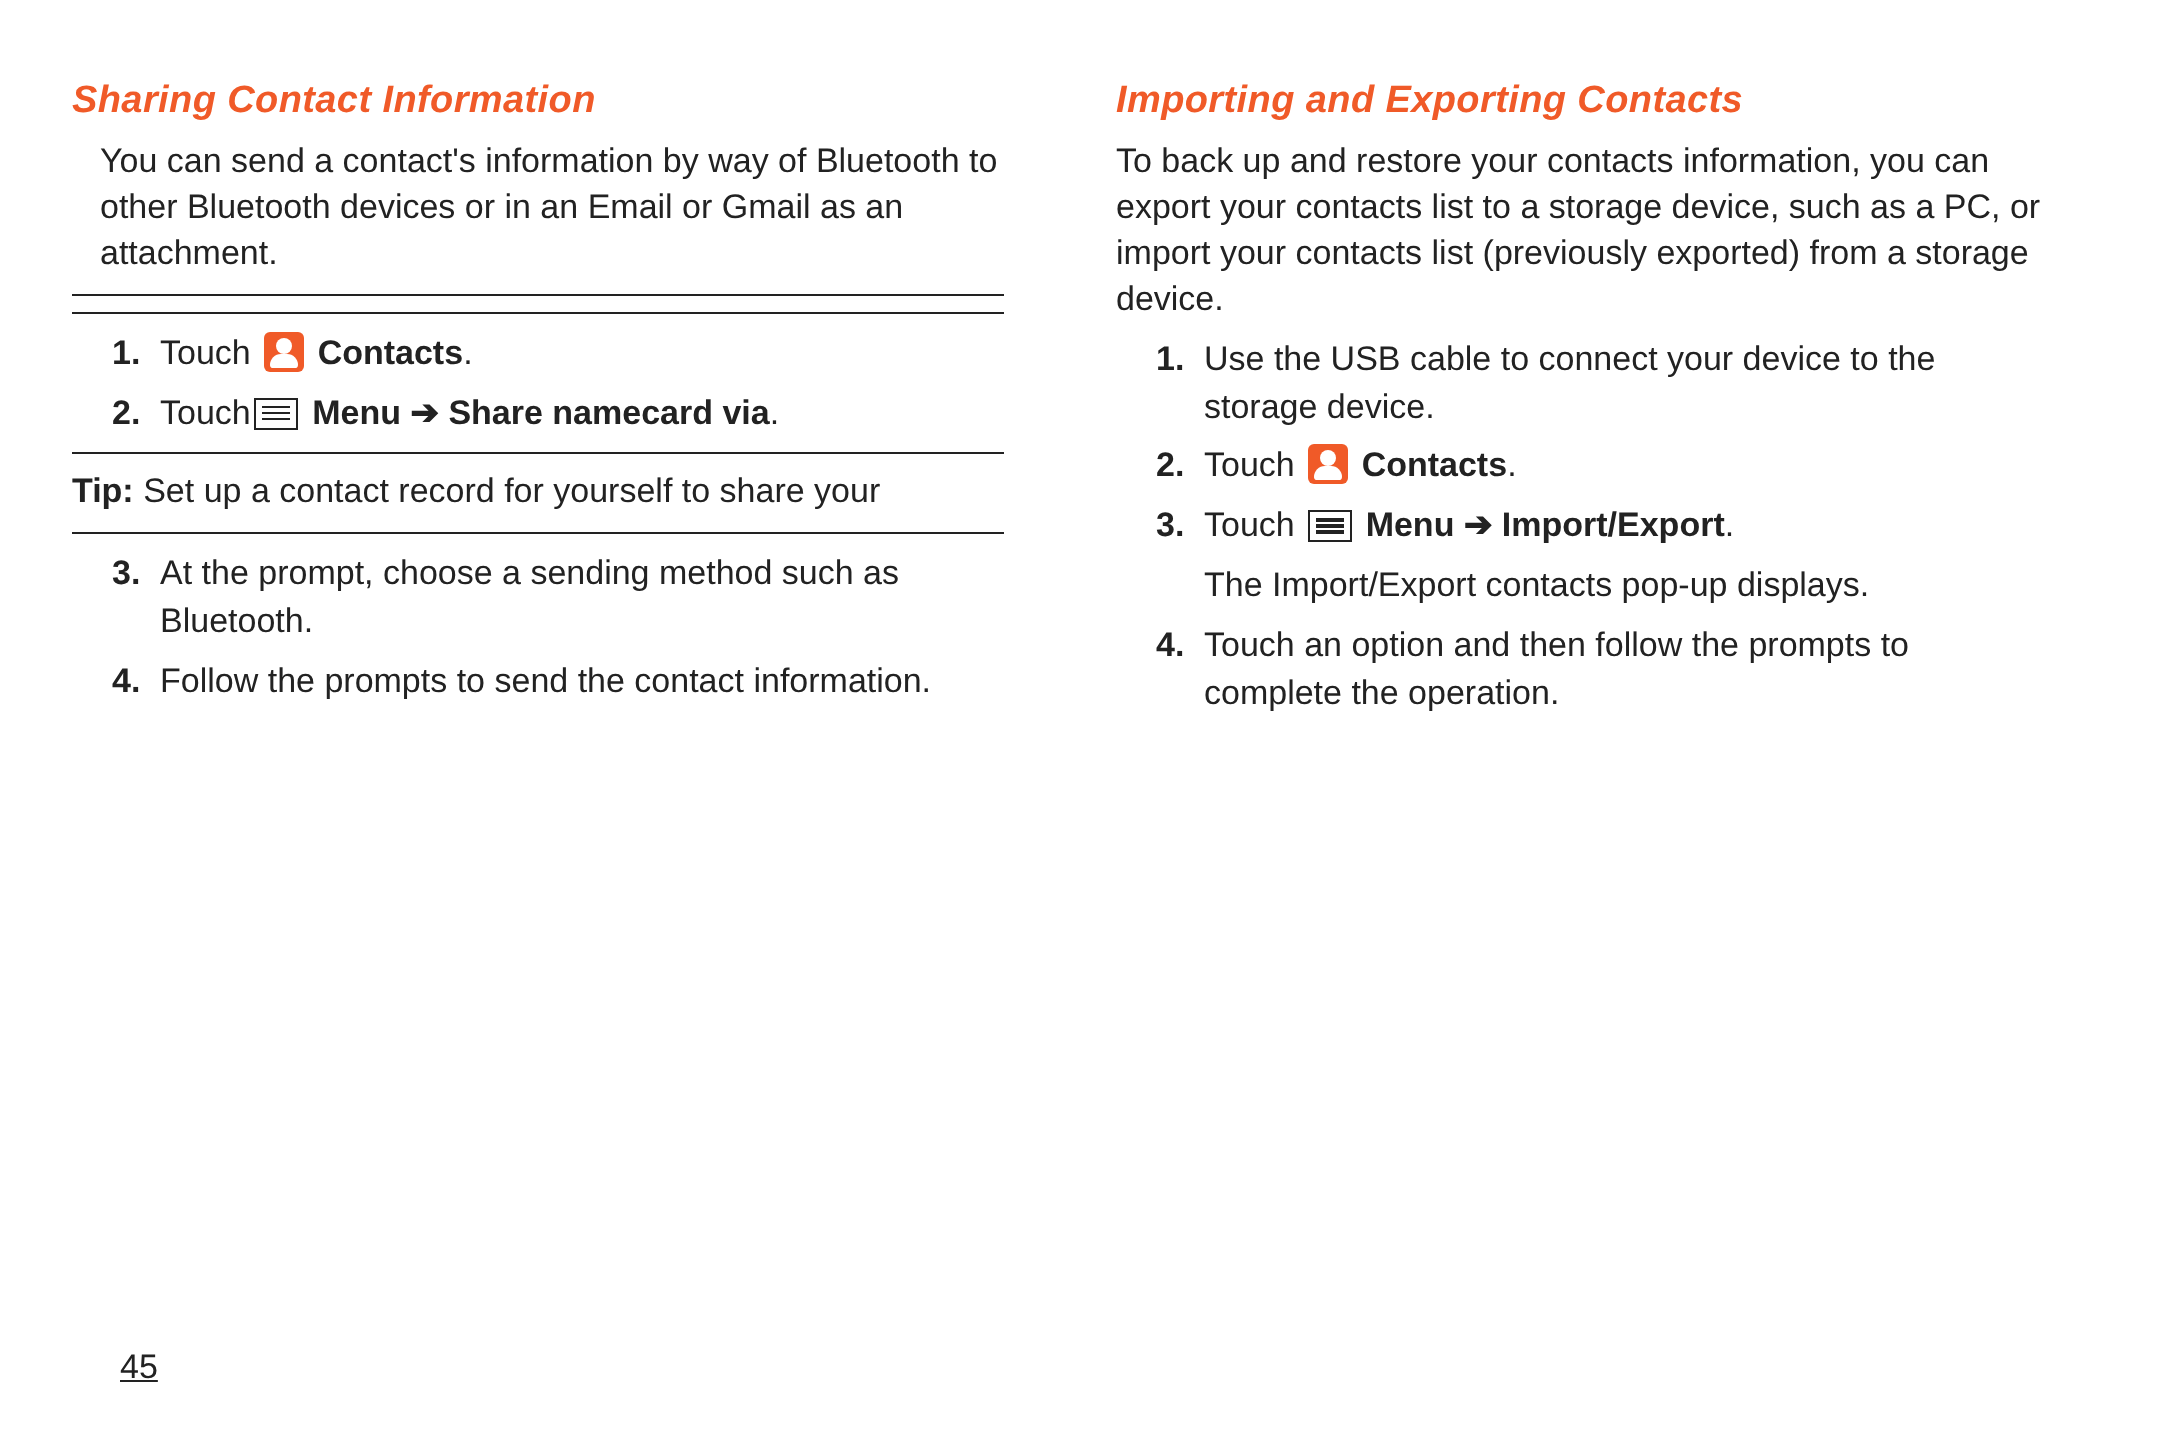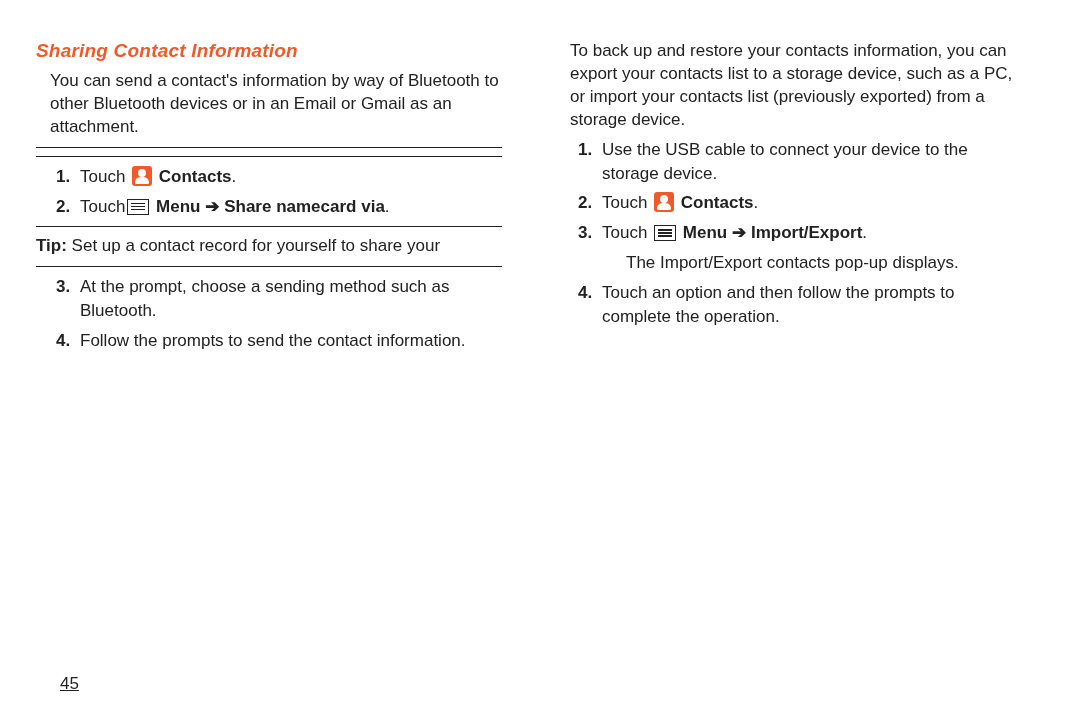--- a/index.html
+++ b/index.html
@@ -137,21 +137,21 @@
   }
   .footer-num {
     position: absolute;
     left: 60px;
     bottom: 26px;
     font-size: 17px;
     color: #222;
     text-decoration: underline;
   }
   .after-text {
-     margin-left: 68px;
+     margin-left: 44px;
      line-height: 1.4;
   }
 </style>
 </head>
 <body>
 
 <div class="page-wrap">
   <div class="page">
 
     <div class="col">
@@ -185,21 +185,22 @@
         <div class="li-body">At the prompt, choose a sending method such as Bluetooth.</div>
       </div>
 
       <div class="list-item">
         <div class="num">4.</div>
         <div class="li-body">Follow the prompts to send the contact information.</div>
       </div>
     </div>
 
     <div class="col">
-      <p class="para" style="margin-left:12px">To back up and restore your contacts information, you can export your contacts list to a storage device, such as a PC, or import your contacts list (previously exported) from a storage device.</p>
+      <p class="heading">Importing and Exporting Contacts</p>
+      <p class="para" style="margin-left:0">To back up and restore your contacts information, you can export your contacts list to a storage device, such as a PC, or import your contacts list (previously exported) from a storage device.</p>
 
       <div class="list-item">
         <div class="num">1.</div>
         <div class="li-body">Use the USB cable to connect your device to the storage device.</div>
       </div>
 
       <div class="list-item">
         <div class="num">2.</div>
         <div class="li-body">
           <span>Touch </span><span class="icon-box contacts-icon"></span><span class="bold"> Contacts</span><span>.</span>

